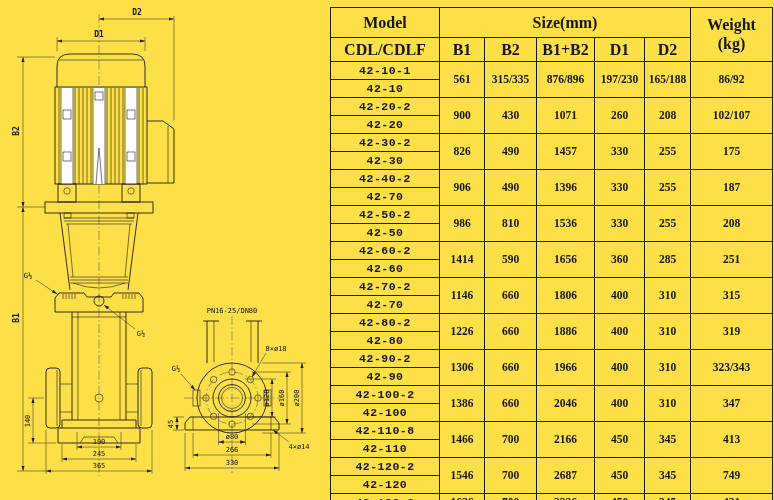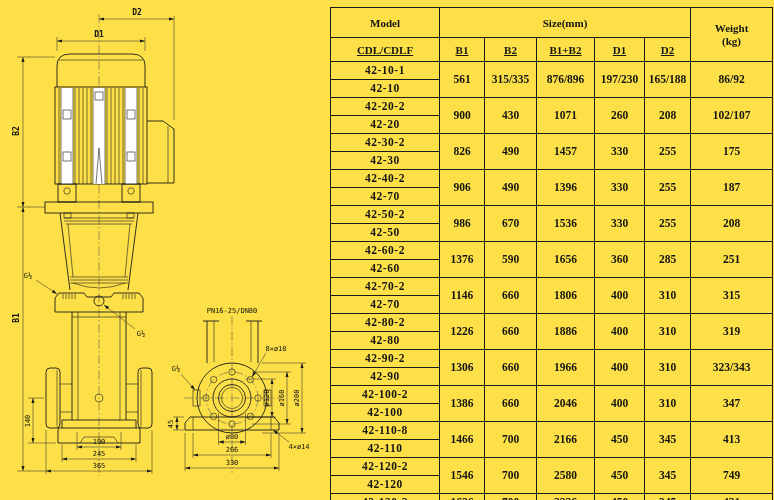--- a/index.html
+++ b/index.html
@@ -14,25 +14,25 @@
   .wh  {fill:#fdfdfd;stroke:none;}
   svg text{font-family:"DejaVu Sans Mono",monospace;fill:#111;}
   .t7 {font-size:7px;}
   .t8 {font-size:8px;font-weight:bold;}
   
   .tablewrap{position:absolute;left:330px;top:7px;}
   table.spec{border-collapse:collapse;table-layout:fixed;width:442px;
              font-family:"Liberation Serif",serif;font-weight:bold;color:#151515;}
   table.spec th,table.spec td{border:1.4px solid #1a1a1a;text-align:center;
              padding:0;overflow:hidden;white-space:nowrap;}
-  table.spec thead th{font-size:11px;text-align:center;}
+  table.spec thead th{font-size:16px;text-align:center;}
   .hrow1 th{height:29px;}
-  .hrow2 th{height:23px;text-decoration:underline;}
+  .hrow2 th{height:23px;}
   table.spec tbody td{font-size:11.5px;height:17px;line-height:1;}
-  td.model-cell{font-size:11px;letter-spacing:0.5px;}
+  td.model-cell{font-size:11px;letter-spacing:0.5px;font-family:Liberation Mono, monospace;}
   .wcell div{line-height:1.15;}
 </style>
 </head>
 <body>
 
 <div class="page">
 
   <svg class="drawing" width="330" height="500" viewBox="0 0 330 500">
     <defs>
       <marker id="ar" markerWidth="11" markerHeight="8" refX="9.5" refY="4" orient="auto-start-reverse">
@@ -311,32 +311,32 @@
             <td rowspan="2">330</td>
             <td rowspan="2">255</td>
             <td rowspan="2">187</td>
           </tr>
           <tr>
             <td class="model-cell">42-70</td>
           </tr>
           <tr>
             <td class="model-cell">42-50-2</td>
             <td rowspan="2">986</td>
-            <td rowspan="2">670</td>
+            <td rowspan="2">810</td>
             <td rowspan="2">1536</td>
             <td rowspan="2">330</td>
             <td rowspan="2">255</td>
             <td rowspan="2">208</td>
           </tr>
           <tr>
             <td class="model-cell">42-50</td>
           </tr>
           <tr>
             <td class="model-cell">42-60-2</td>
-            <td rowspan="2">1376</td>
+            <td rowspan="2">1414</td>
             <td rowspan="2">590</td>
             <td rowspan="2">1656</td>
             <td rowspan="2">360</td>
             <td rowspan="2">285</td>
             <td rowspan="2">251</td>
           </tr>
           <tr>
             <td class="model-cell">42-60</td>
           </tr>
           <tr>
@@ -396,21 +396,21 @@
             <td rowspan="2">345</td>
             <td rowspan="2">413</td>
           </tr>
           <tr>
             <td class="model-cell">42-110</td>
           </tr>
           <tr>
             <td class="model-cell">42-120-2</td>
             <td rowspan="2">1546</td>
             <td rowspan="2">700</td>
-            <td rowspan="2">2580</td>
+            <td rowspan="2">2687</td>
             <td rowspan="2">450</td>
             <td rowspan="2">345</td>
             <td rowspan="2">749</td>
           </tr>
           <tr>
             <td class="model-cell">42-120</td>
           </tr>
           <tr>
             <td class="model-cell">42-130-2</td>
             <td rowspan="1">1626</td>

